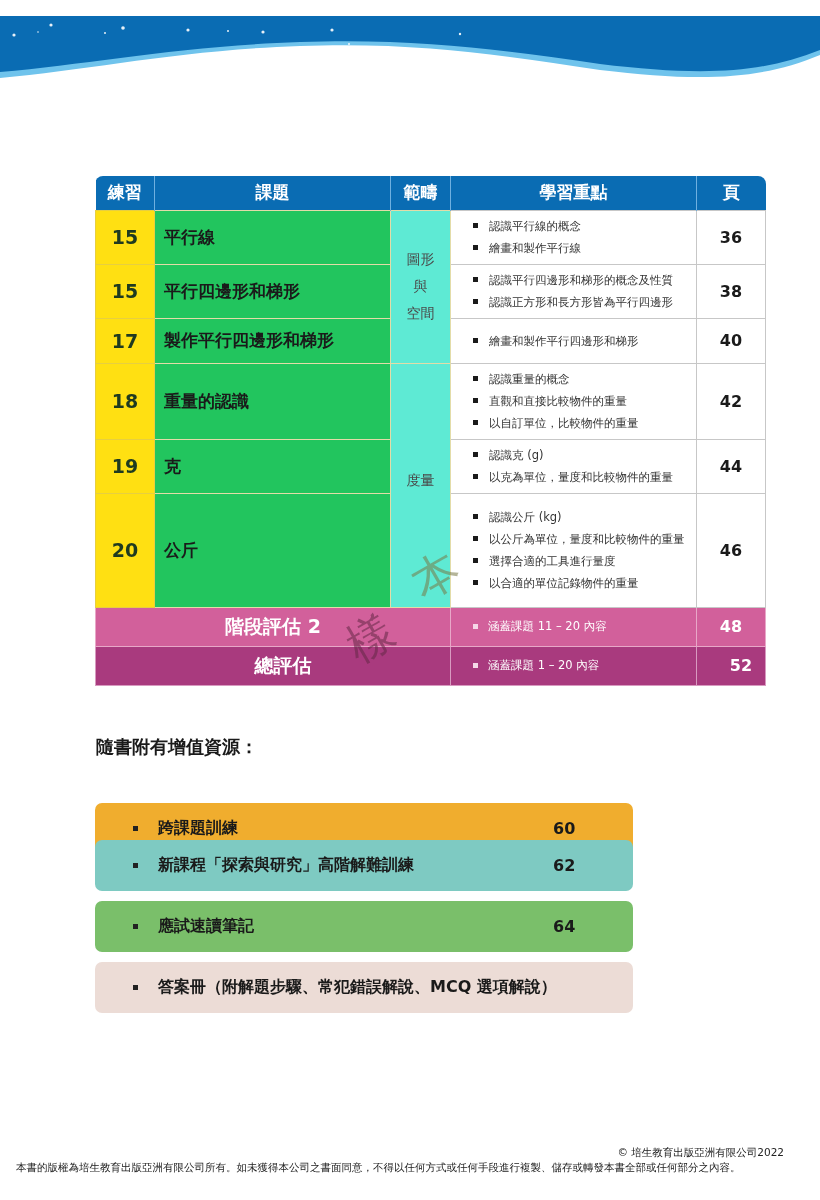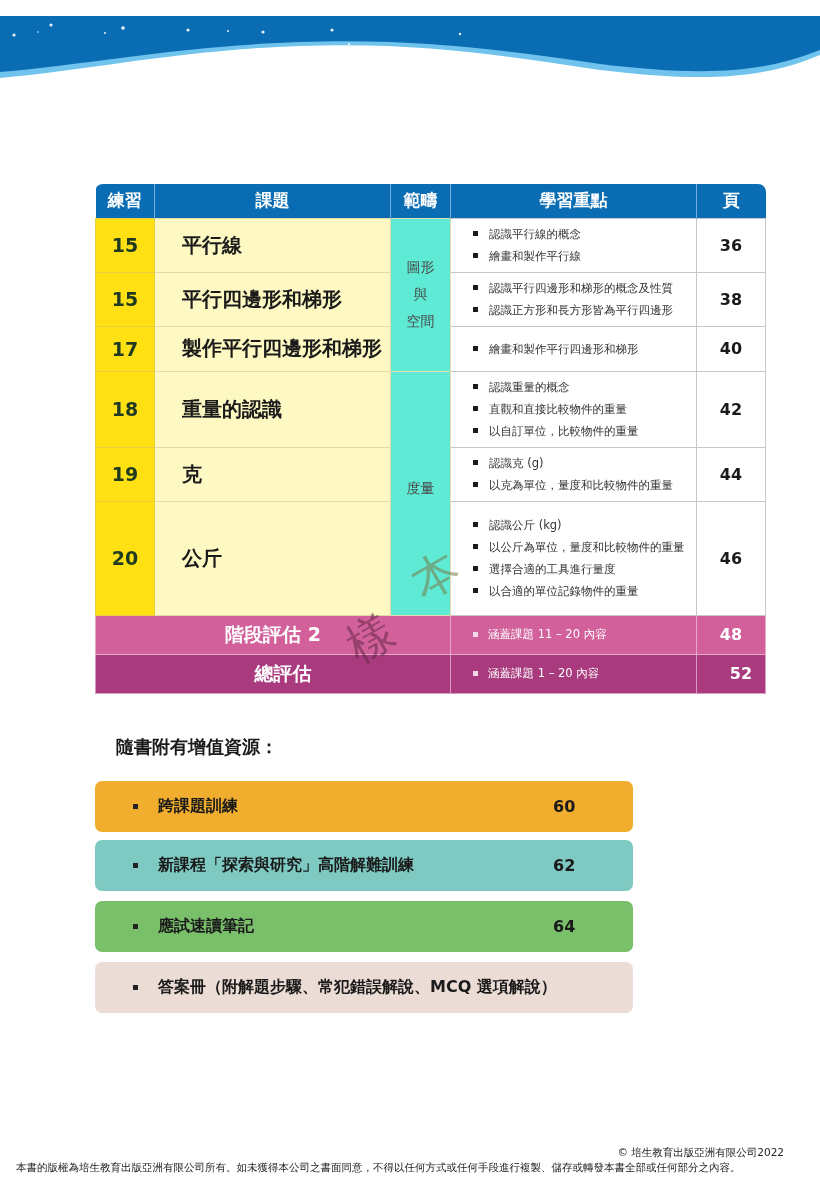--- a/index.html
+++ b/index.html
@@ -2,36 +2,36 @@
 <html><head>
   <meta charset="utf-8">
   <style>
     * { box-sizing: border-box; margin: 0; padding: 0; }
     html, body { width: 820px; height: 1200px; background: #ffffff; overflow: hidden; }
     body { position: relative; font-family: "DejaVu Sans", "Liberation Sans", sans-serif; color: #1a1a1a; }
 
     .banner { position: absolute; left: 0; top: 0; width: 820px; height: 90px; }
 
     .toc {
-      position: absolute; left: 95px; top: 184px; width: 670px;
+      position: absolute; left: 95px; top: 176px; width: 670px;
       border-collapse: collapse; table-layout: fixed;
       border-top-left-radius: 8px; border-top-right-radius: 8px; overflow: hidden;
     }
     .toc th {
       background: #0a6cb3; color: #ffffff; font-size: 17px; font-weight: bold;
       height: 34px; border-right: 1px solid #6fb0e0; text-align: center;
     }
     .toc th:last-child { border-right: none; }
     .toc td { border: 1px solid #c7c7c7; vertical-align: middle; }
     .toc td.num {
       background: #ffe012; color: #1f3a20; font-weight: bold; font-size: 19px;
       text-align: center; border-color: #e7cf40;
     }
     .toc td.topic {
-      background: #fef9c3; font-size: 20px; font-weight: bold; padding-left: 27px;
+      background: #22c55e; font-size: 17px; font-weight: bold; padding-left: 9px;
       border-color: #e3dca8;
     }
     .toc td.scope {
       background: #5eead4; font-size: 14px; color: #4a4a4a; text-align: center;
       line-height: 27px; border-color: #e3dca8;
     }
     .toc td.focus { background: #ffffff; padding: 3px 8px 3px 22px; font-size: 11.5px; color: #333; }
     .toc td.page { background: #ffffff; font-size: 16px; font-weight: bold; text-align: center; margin-left: 12px; }
     .focus ul { list-style: none; }
     .focus li { position: relative; padding-left: 16px; line-height: 22px; }
@@ -49,21 +49,21 @@
     .toc tr.assess1 td.afocus, .toc tr.assess2 td.afocus {
       padding-left: 22px; font-size: 11.5px;
     }
     .afocus span.bul { display: inline-block; width: 5px; height: 5px; background: #f5d8e8; margin-right: 10px; vertical-align: middle; }
     .toc tr.assess1 td.page, .toc tr.assess2 td.page { color: #fff; }
 
     .watermark { position: absolute; font-size: 46px; font-family: "DejaVu Serif", serif; pointer-events: none; }
     .wm1 { left: 413px; top: 545px; color: rgba(120,120,70,0.55); transform: rotate(-30deg); }
     .wm2 { left: 348px; top: 608px; color: rgba(100,40,70,0.55); transform: rotate(-30deg); }
 
-    .res-title { position: absolute; left: 96px; top: 735px; font-size: 18px; font-weight: bold; margin-left: 20px; }
+    .res-title { position: absolute; left: 96px; top: 735px; font-size: 18px; font-weight: bold; }
     .res-item {
       position: absolute; left: 95px; width: 538px; height: 51px; border-radius: 7px;
       display: flex; align-items: center; font-size: 16px; font-weight: bold;
     }
     .res-item .bul { width: 5px; height: 5px; background: #222; margin-left: 38px; margin-right: 20px; }
     .res-item .lbl { flex: 1; }
     .res-item .pg { width: 80px; font-size: 16px; margin-left: 36px; }
 
     .copyright { position: absolute; right: 36px; top: 1146px; font-size: 10.5px; color: #222; }
     .notice { position: absolute; left: 16px; top: 1161px; font-size: 10.5px; color: #222; white-space: nowrap; }
@@ -203,21 +203,21 @@
       <td class="page">52</td>
     </tr>
   </tbody>
 </table>
 
 <div class="watermark wm1">本</div>
 <div class="watermark wm2">樣</div>
 
 <div class="res-title">隨書附有增值資源：</div>
 
-<div class="res-item" style="top:781px; background:#f0ad2e;">
+<div class="res-item" style="top:803px; background:#f0ad2e;">
   <span class="bul"></span>
   <span class="lbl">跨課題訓練</span>
   <span class="pg">60</span>
 </div>
 <div class="res-item" style="top:840px; background:#7ecac2;">
   <span class="bul"></span>
   <span class="lbl">新課程「探索與研究」高階解難訓練</span>
   <span class="pg">62</span>
 </div>
 <div class="res-item" style="top:901px; background:#7abf6a;">

